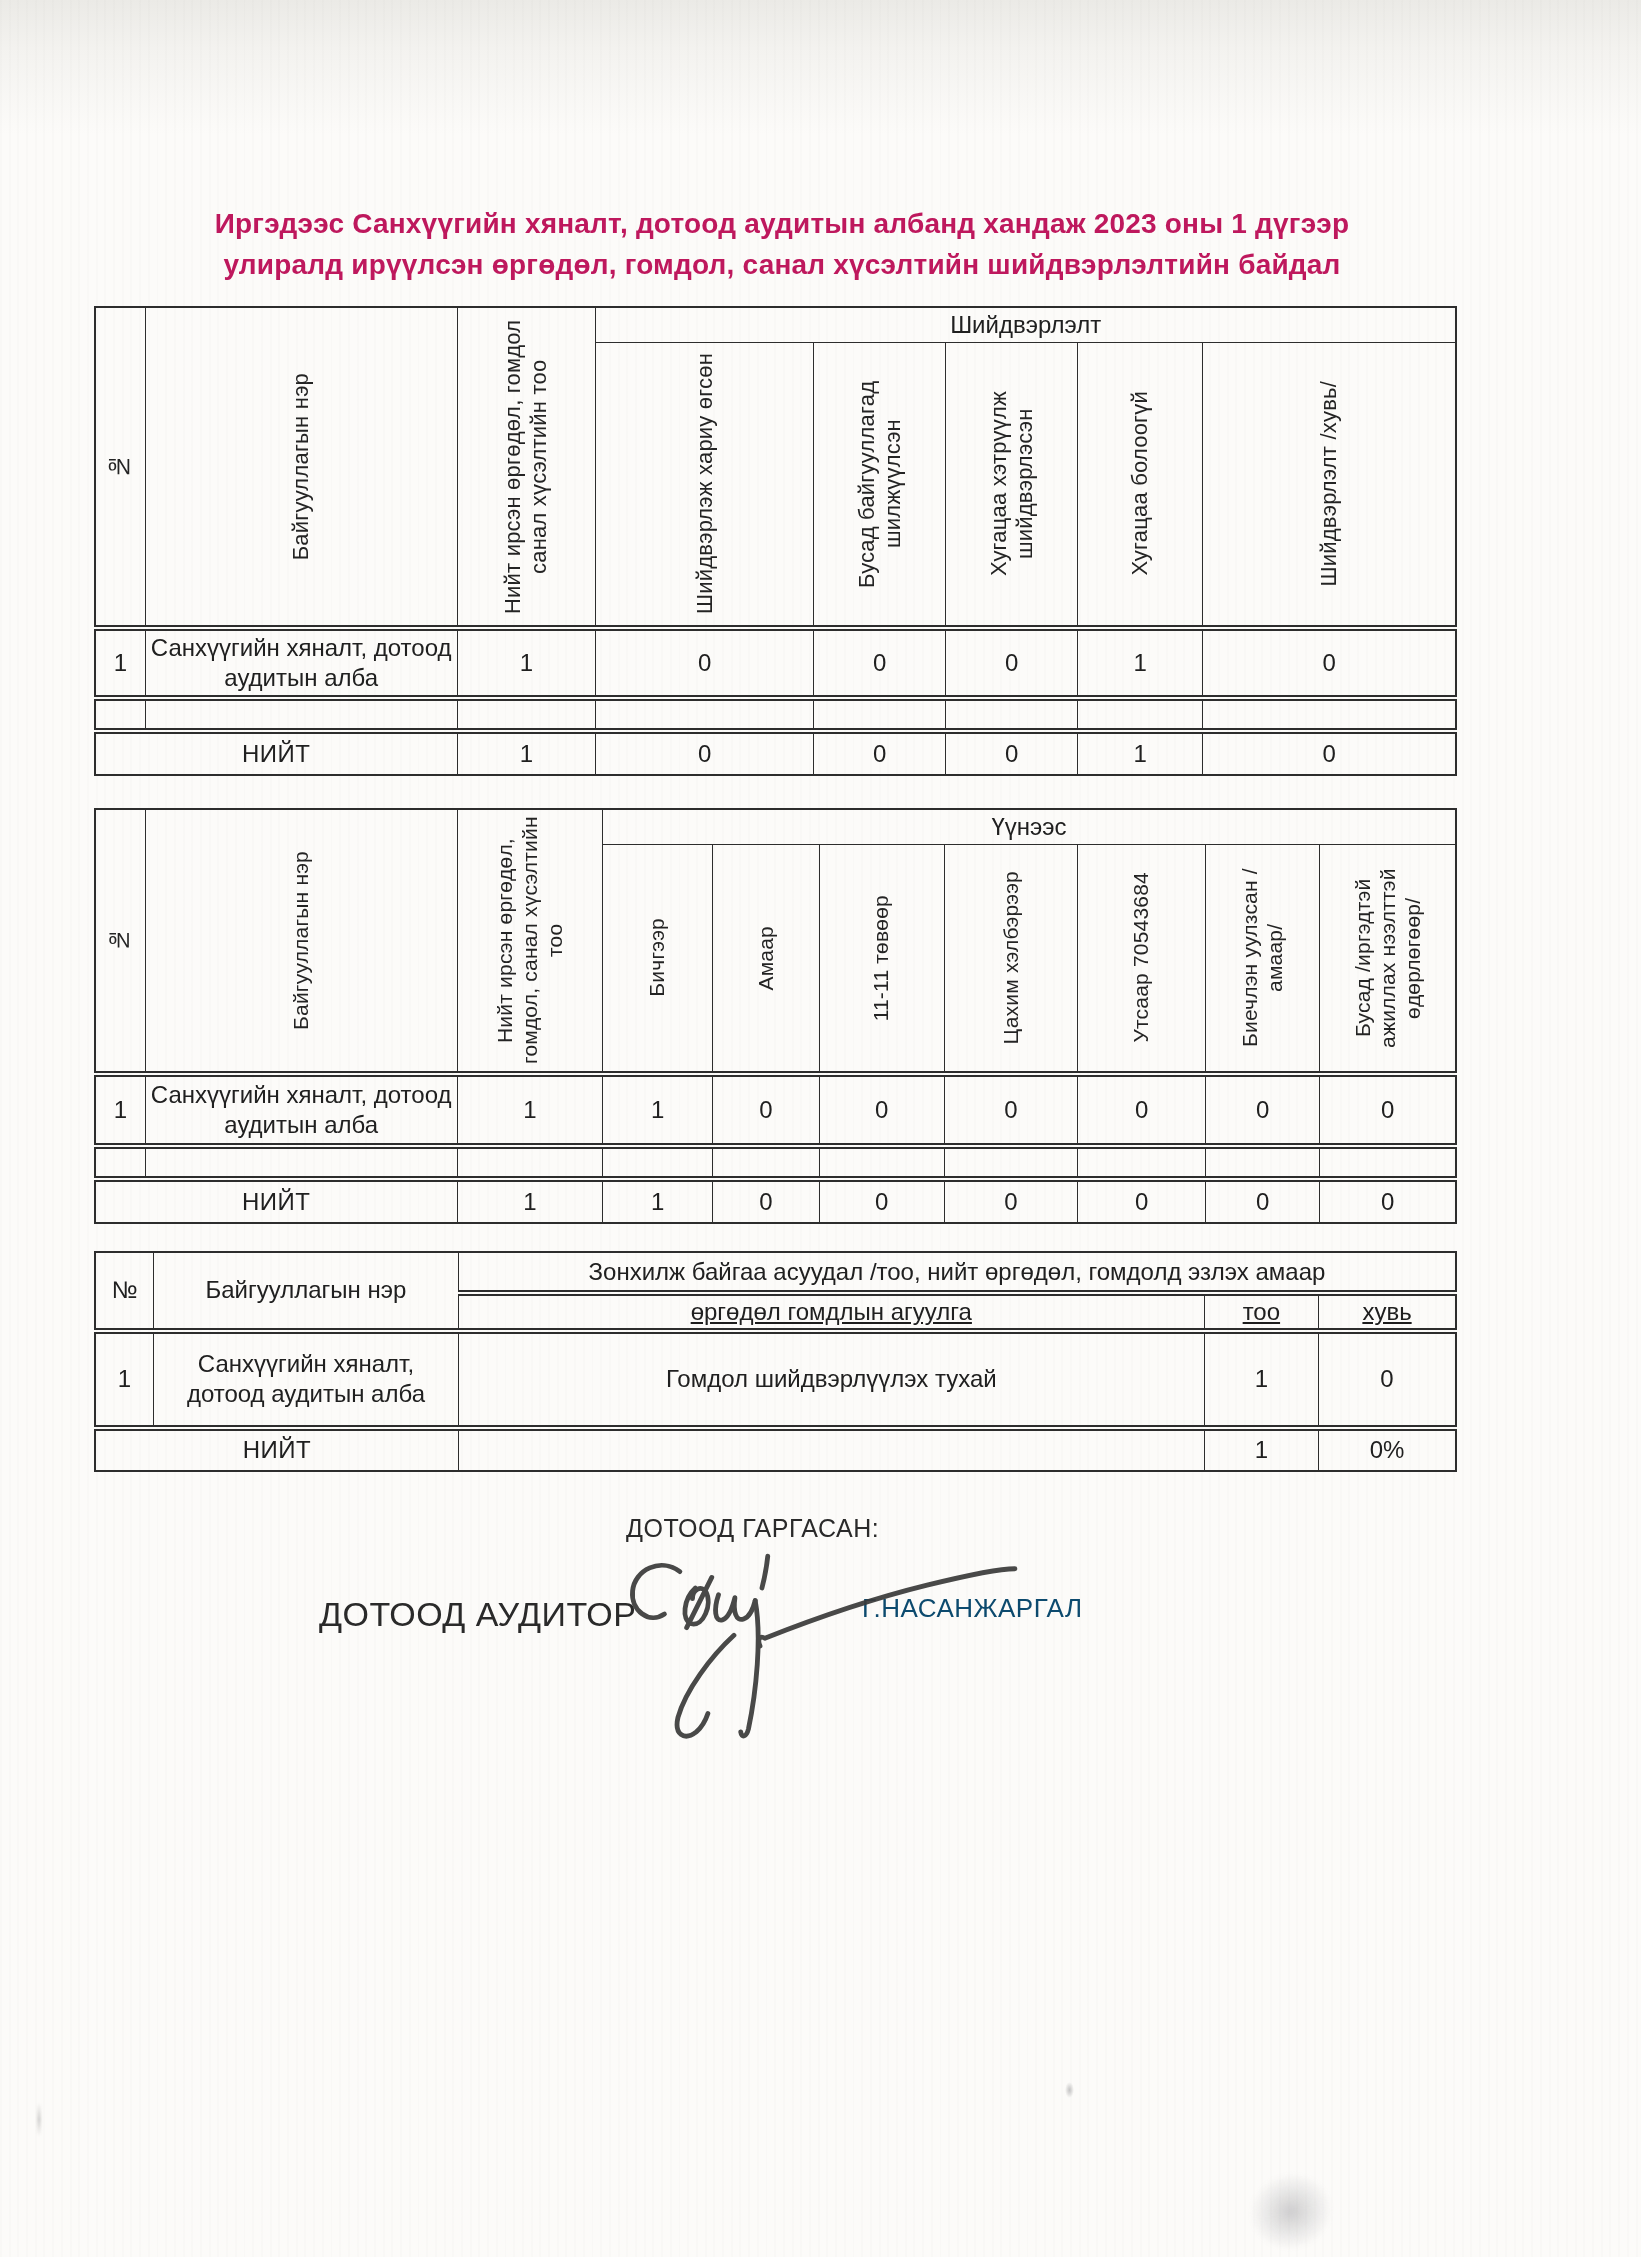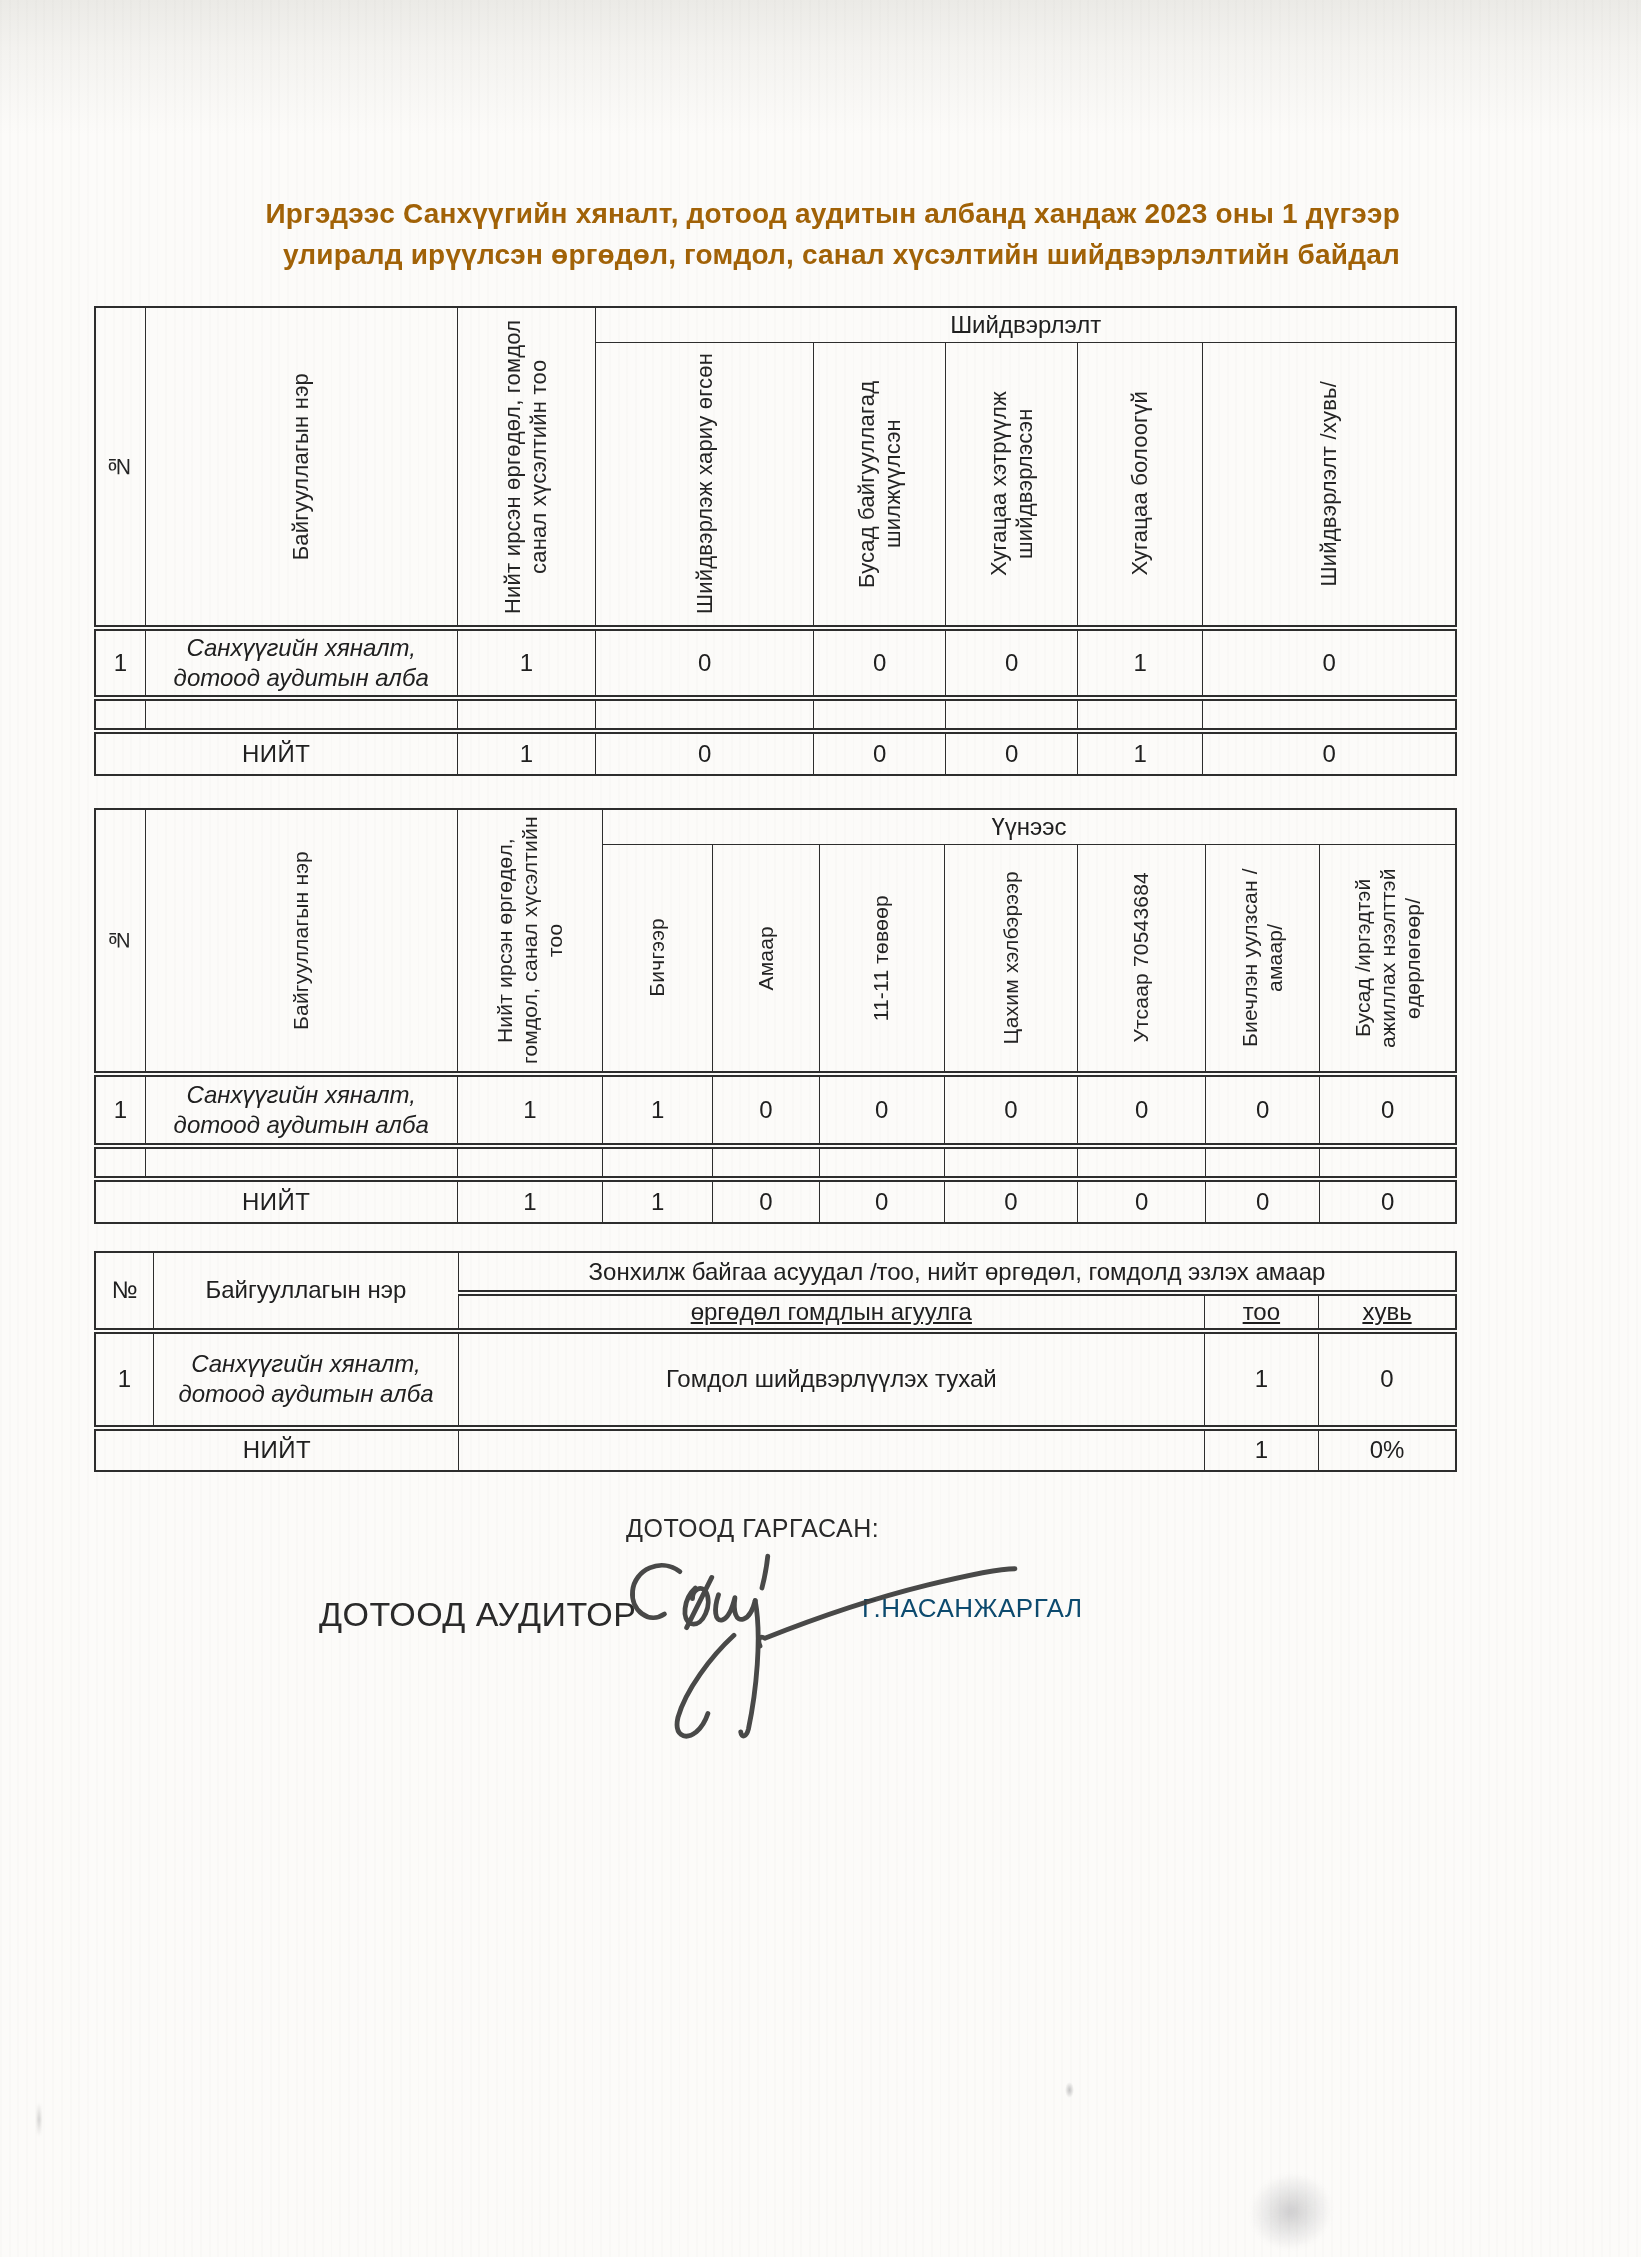--- a/index.html
+++ b/index.html
@@ -12,23 +12,23 @@
   .top-shade{
     position:absolute;left:0;top:0;width:100%;height:135px;
     background:linear-gradient(180deg,#ebeae6 0%,rgba(235,234,230,.5) 38%,rgba(235,234,230,0) 100%);
     pointer-events:none;
   }
   .streaks{
     position:absolute;inset:0;pointer-events:none;
     background:repeating-linear-gradient(90deg,rgba(100,100,95,.018) 0 1.9px,transparent 1.9px 8.7px);
   }
   .title{
-    position:absolute;left:164px;top:193px;width:1236px;
-    text-align:right;font-size:28px;font-weight:bold;line-height:41px;
-    color:#a16207;letter-spacing:0.2px;
+    position:absolute;left:164px;top:203px;width:1236px;
+    text-align:center;font-size:28px;font-weight:bold;line-height:41px;
+    color:#be185d;letter-spacing:0.2px;
   }
   
   .tbl{
     position:absolute;border-collapse:collapse;table-layout:fixed;
     border:2.9px solid #2d2d2d;
   }
   .tbl th,.tbl td{
     border:1.9px solid #2d2d2d;padding:1.9px 4.8px;
     text-align:center;vertical-align:middle;
     font-weight:normal;font-size:24px;color:#202020;
@@ -56,21 +56,21 @@
   .t2 .vw-rot{height:220px;}
   .t2 .rot{font-size:21px;}
   .t2 .r-data{height:72px;}
   .t2 .r-empty{height:33px;}
   .t2 .r-total{height:44px;}
   .t3{left:94px;top:1251px;width:1363px;}
   .t3 .r-g1{height:41px;}
   .t3 .r-g2{height:37px;text-decoration:underline;}
   .t3 .r-data{height:97px;}
   .t3 .r-total{height:43px;}
-  .org-cell{line-height:1.25;font-style:italic;}
+  .org-cell{line-height:1.25;}
   .total-lbl{font-size:25px;letter-spacing:0.5px;}
   
   .report-by{position:absolute;left:626px;top:1514px;font-size:25px;color:#2a2a2a;letter-spacing:0.5px;}
   .position-title{position:absolute;left:319px;top:1595px;font-size:34px;color:#2a2a2a;letter-spacing:0.5px;}
   .signer-name{position:absolute;left:862px;top:1593px;font-size:26px;color:#0c4a6e;letter-spacing:0.5px;}
   .signature{position:absolute;left:618px;top:1533px;width:676px;height:251px;z-index:5;pointer-events:none;}
   
   .smudge{
     position:absolute;left:1250px;top:2174px;width:82px;height:75px;
     background:radial-gradient(ellipse at 50% 50%,rgba(110,110,118,.32),rgba(110,110,118,.1) 48%,transparent 72%);

